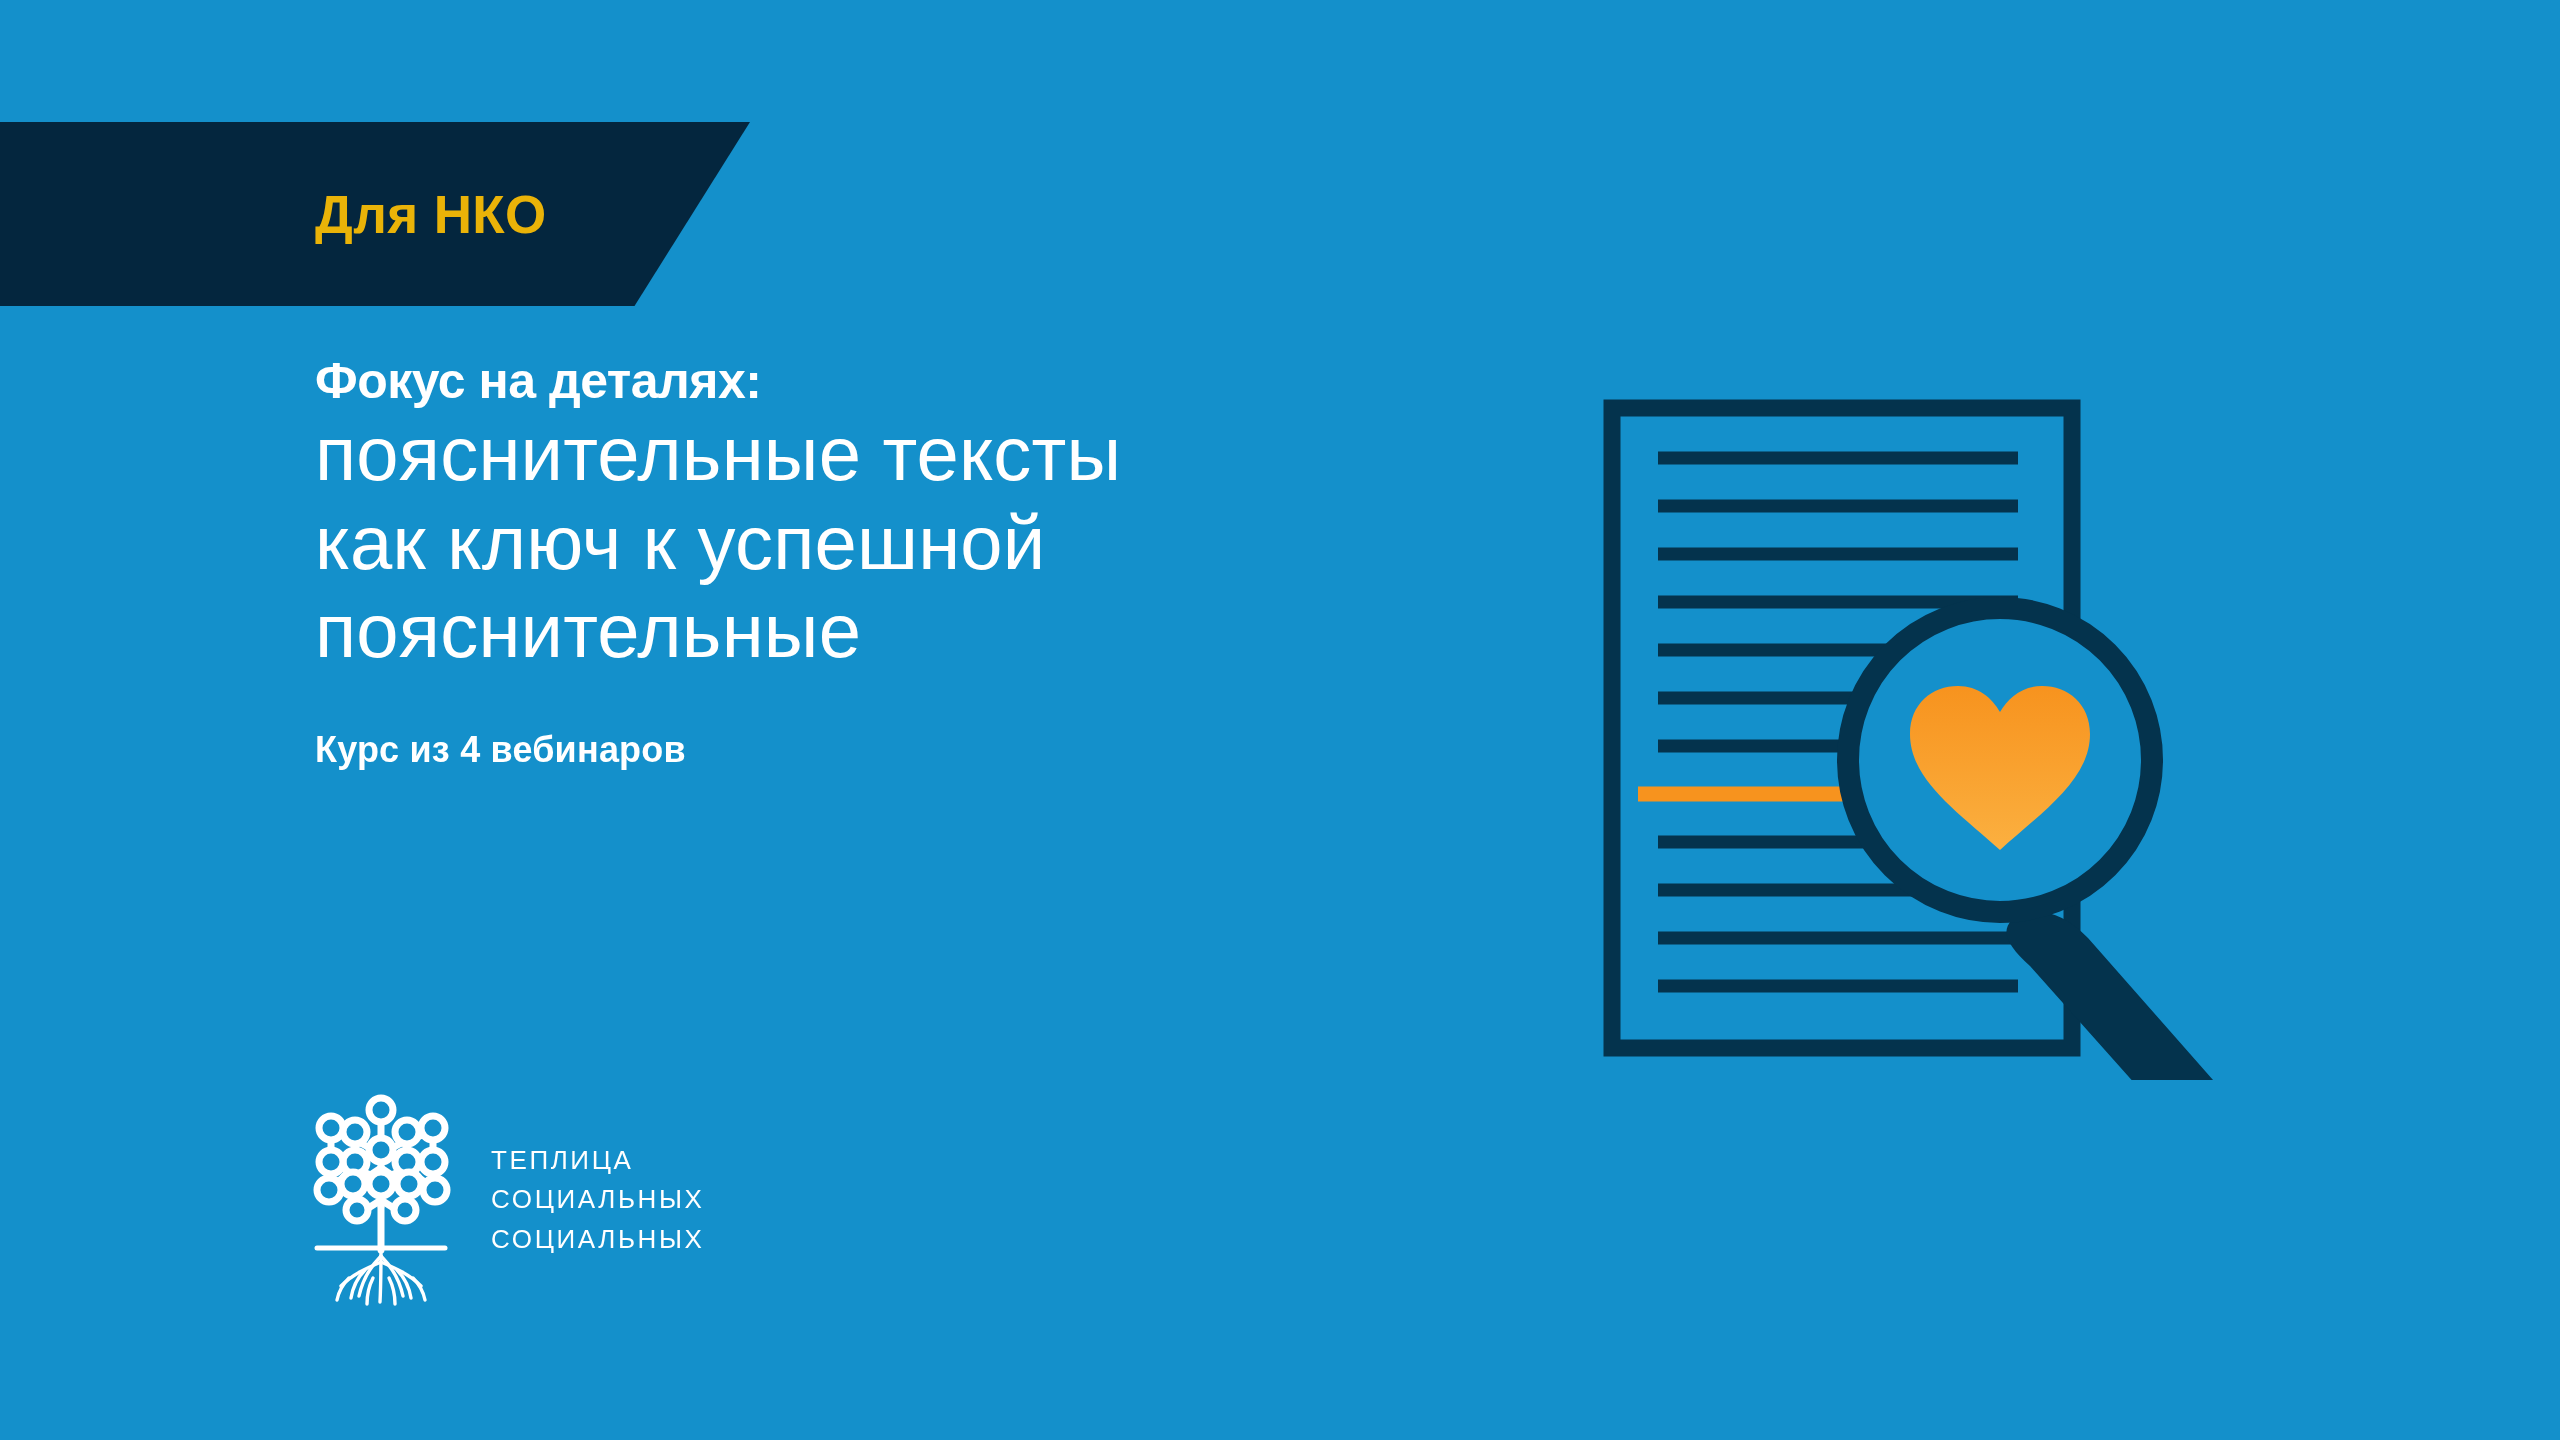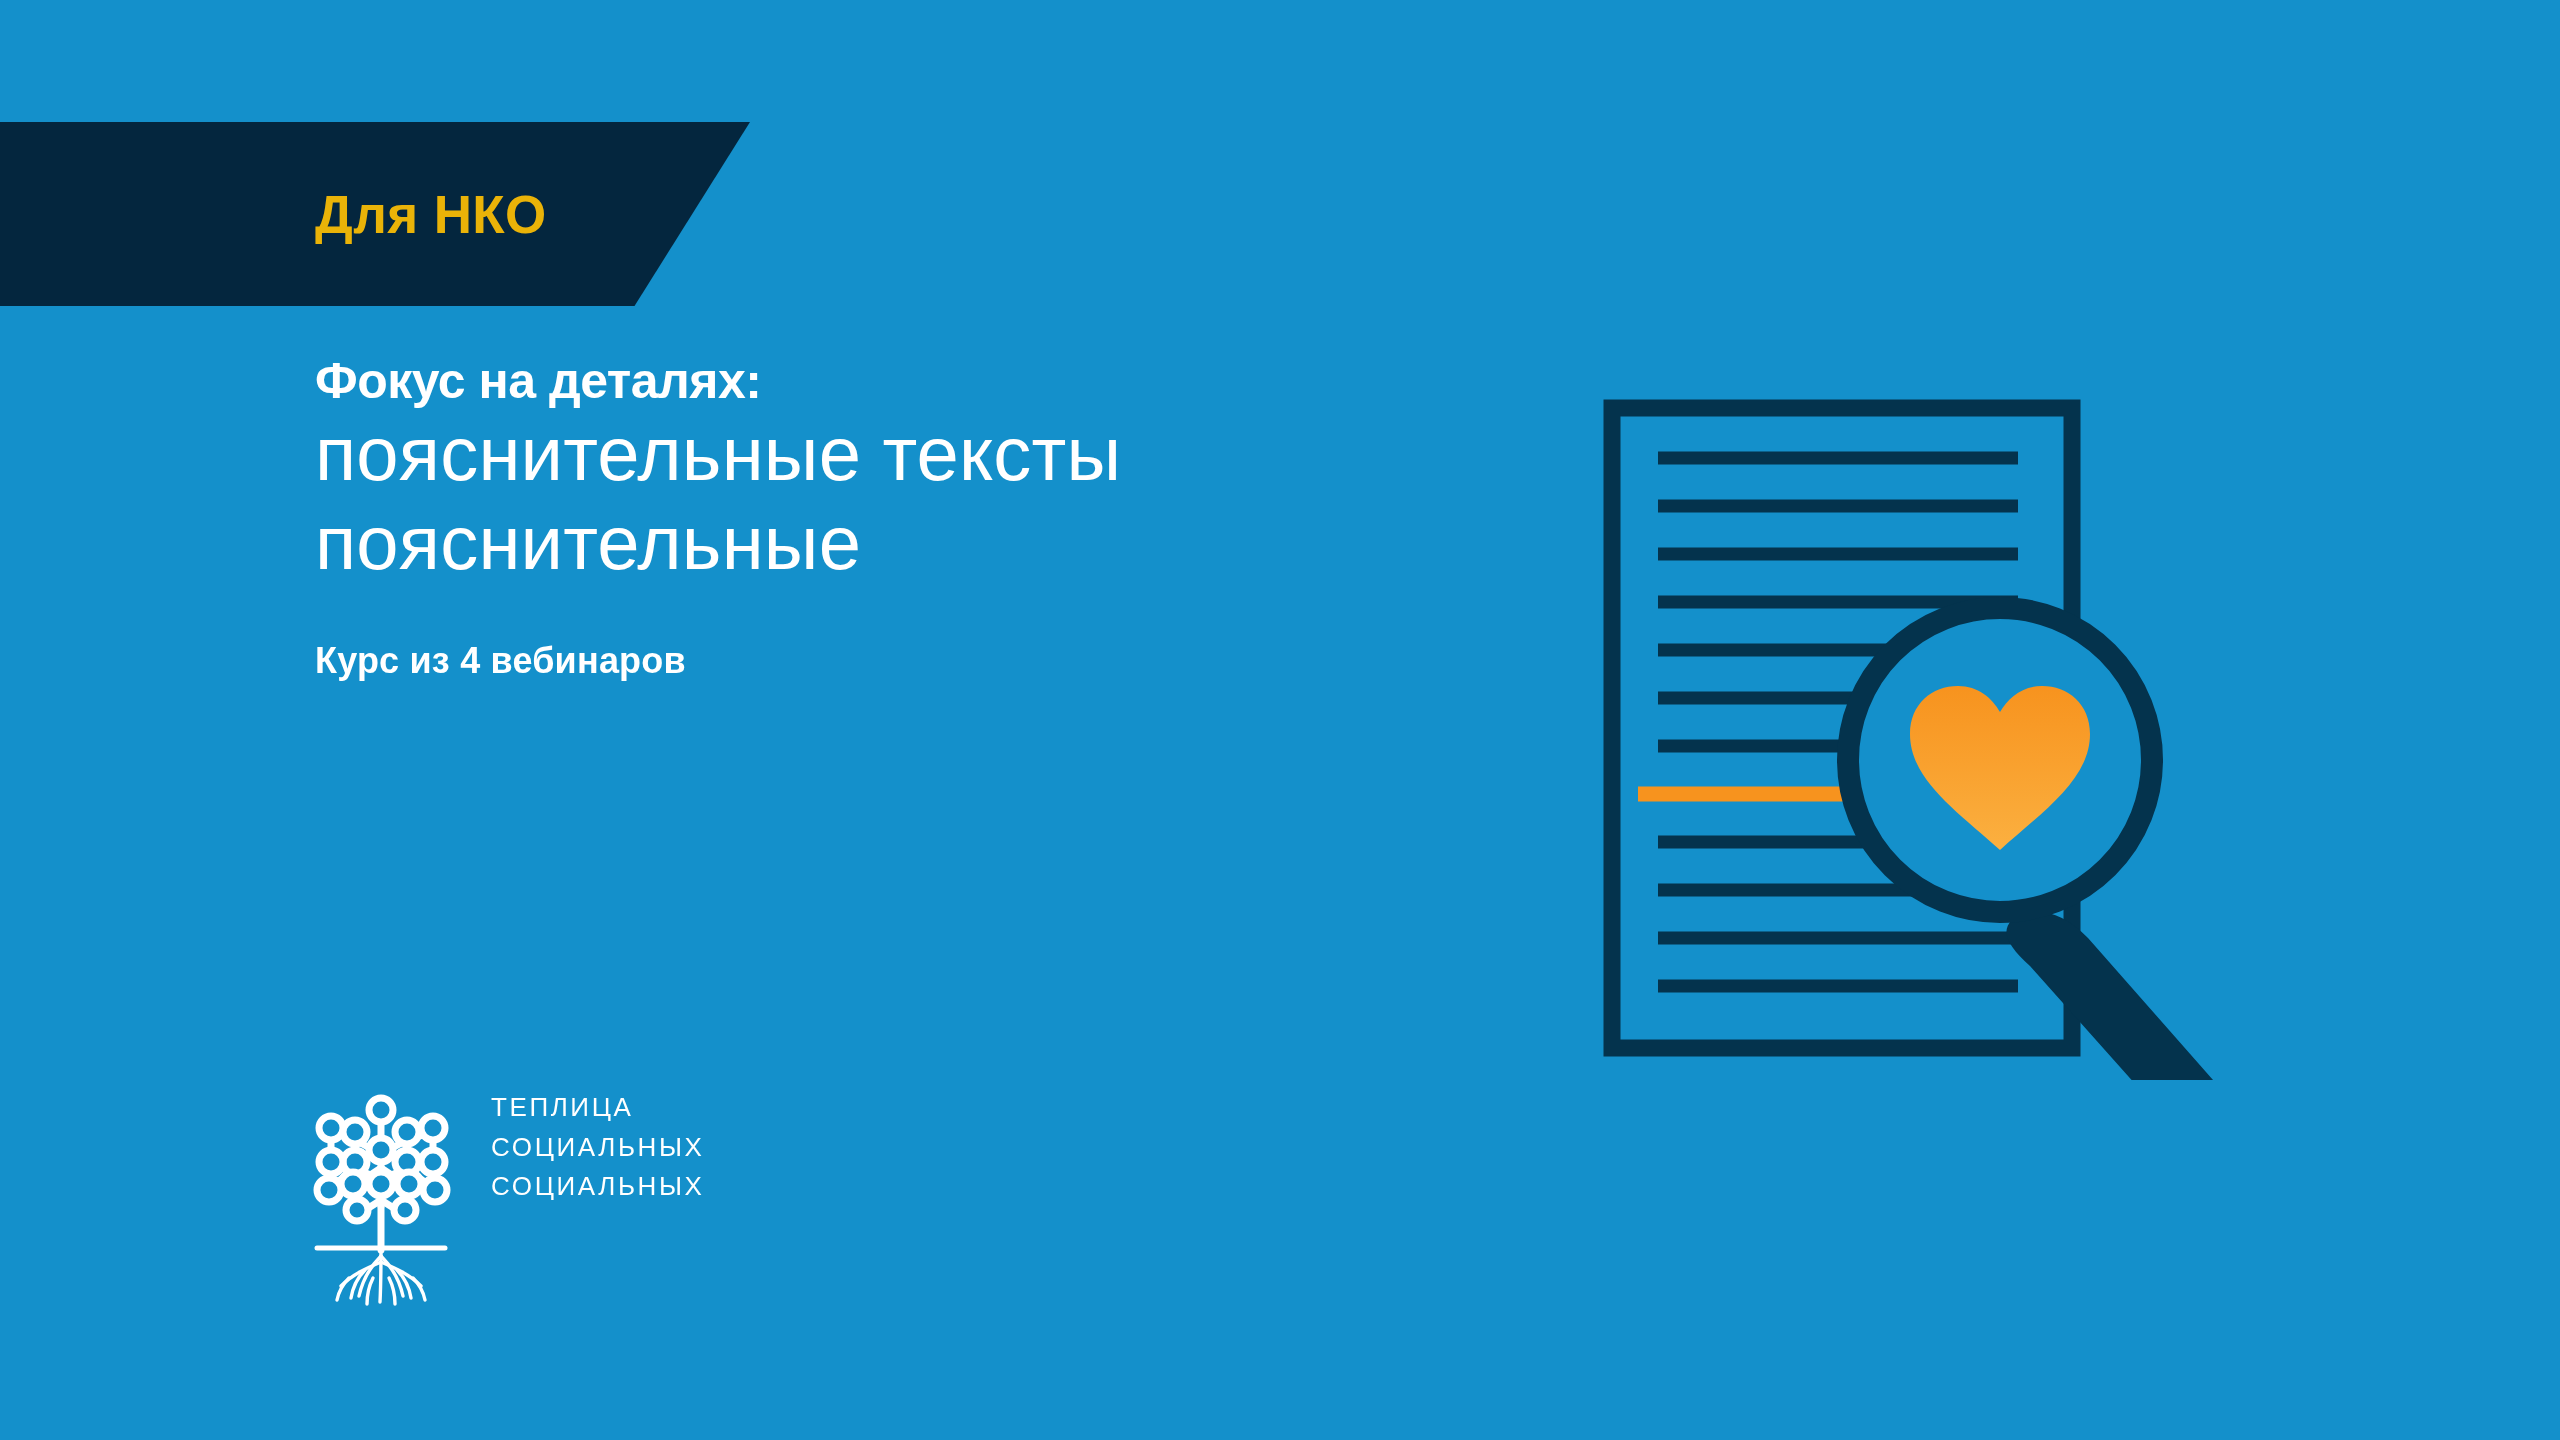--- a/index.html
+++ b/index.html
@@ -83,20 +83,21 @@
     white-space: nowrap;
     line-height: 1;
   }
 
   
   .logo {
     position: absolute;
     left: 305px;
     top: 1088px;
     display: flex;
+    align-items: center;
     z-index: 2;
   }
   .logo-mark {
     width: 152px;
     height: 224px;
     display: block;
     flex: 0 0 auto;
   }
   .logo-words {
     margin-left: 34px;
@@ -125,20 +126,21 @@
 <div id="banner">
 
   <div class="ribbon">
     <div class="ribbon-label">Для НКО</div>
   </div>
 
   <div class="copy">
     <h1 class="headline">
       <span class="headline-line bold">Фокус на деталях:</span>
       <span class="headline-line light">пояснительные тексты</span>
+      <span class="headline-line light">как ключ к успешной</span>
       <span class="headline-line light">пояснительные</span>
     </h1>
     <p class="subtitle">Курс из 4 вебинаров</p>
   </div>
 
   <div class="logo">
     <svg class="logo-mark" viewBox="0 0 152 224" fill="none" stroke="#FFFFFF" stroke-width="6" stroke-linecap="round" stroke-linejoin="round">
 
       <g stroke-width="7">
         <path d="M76 118 L76 34"></path>

